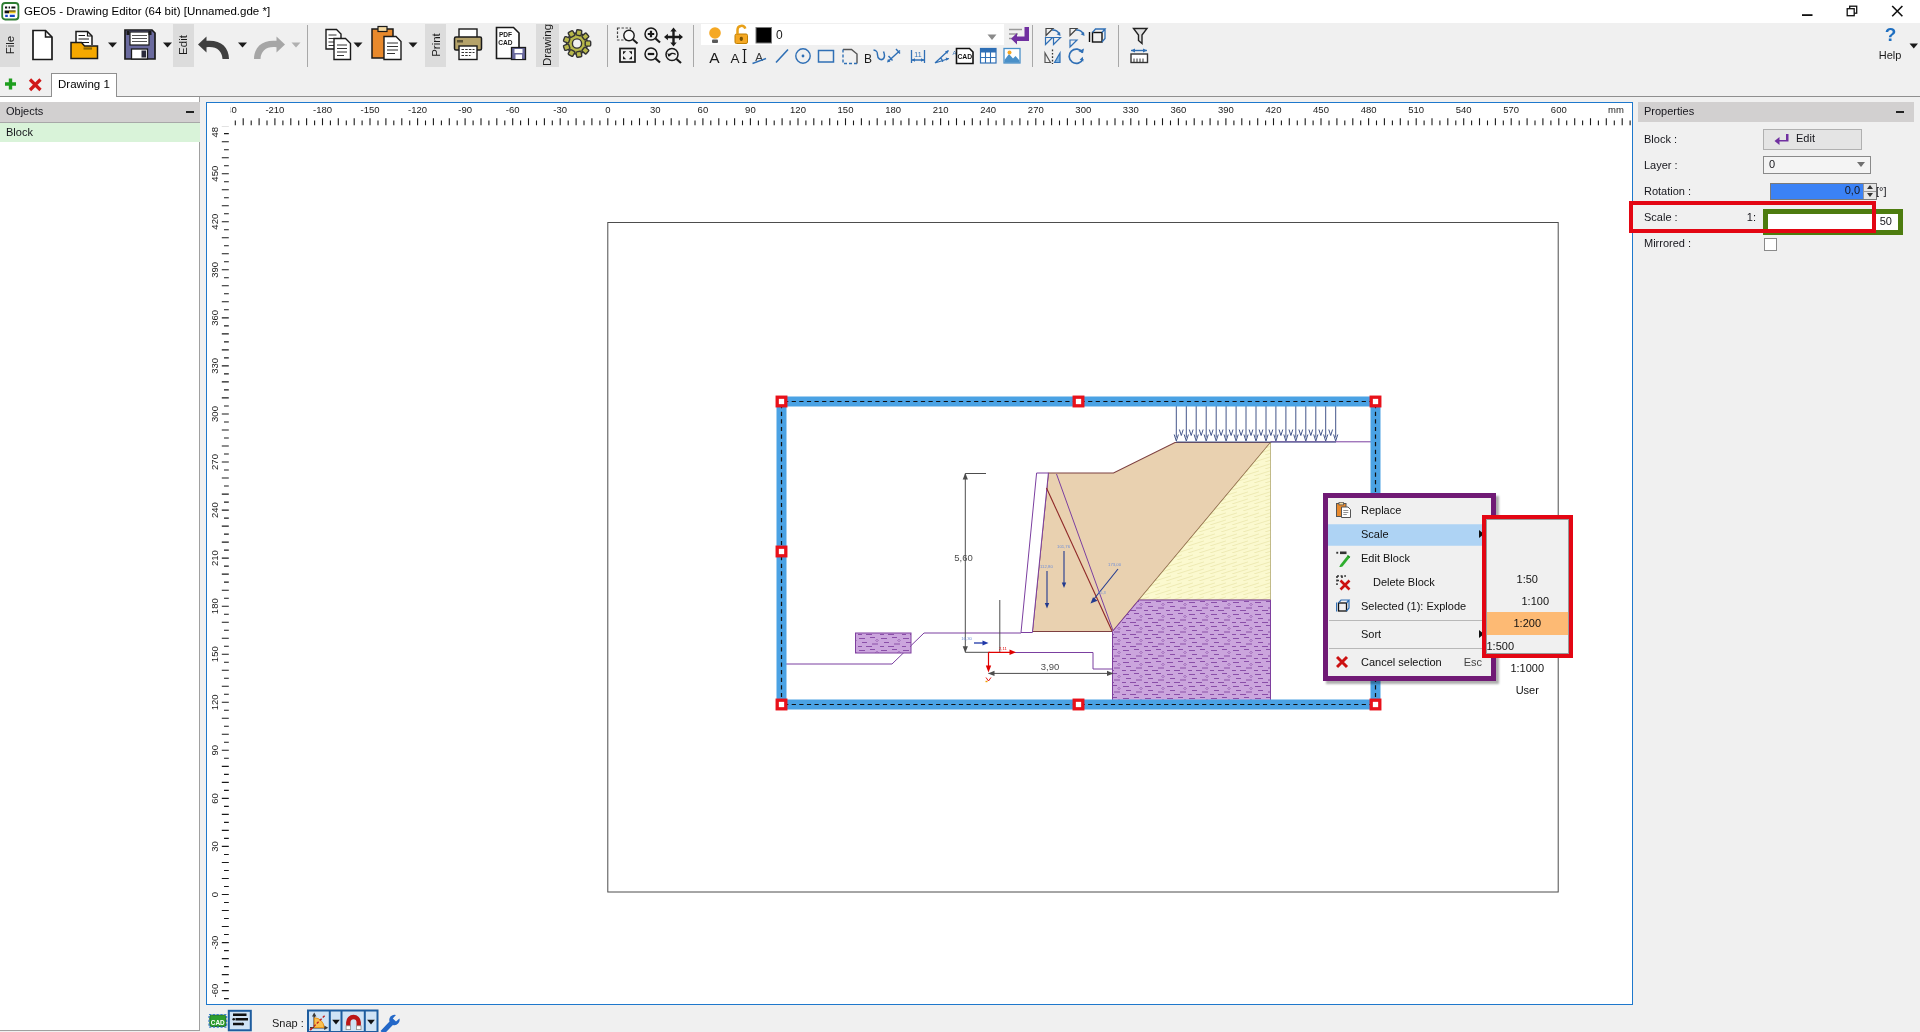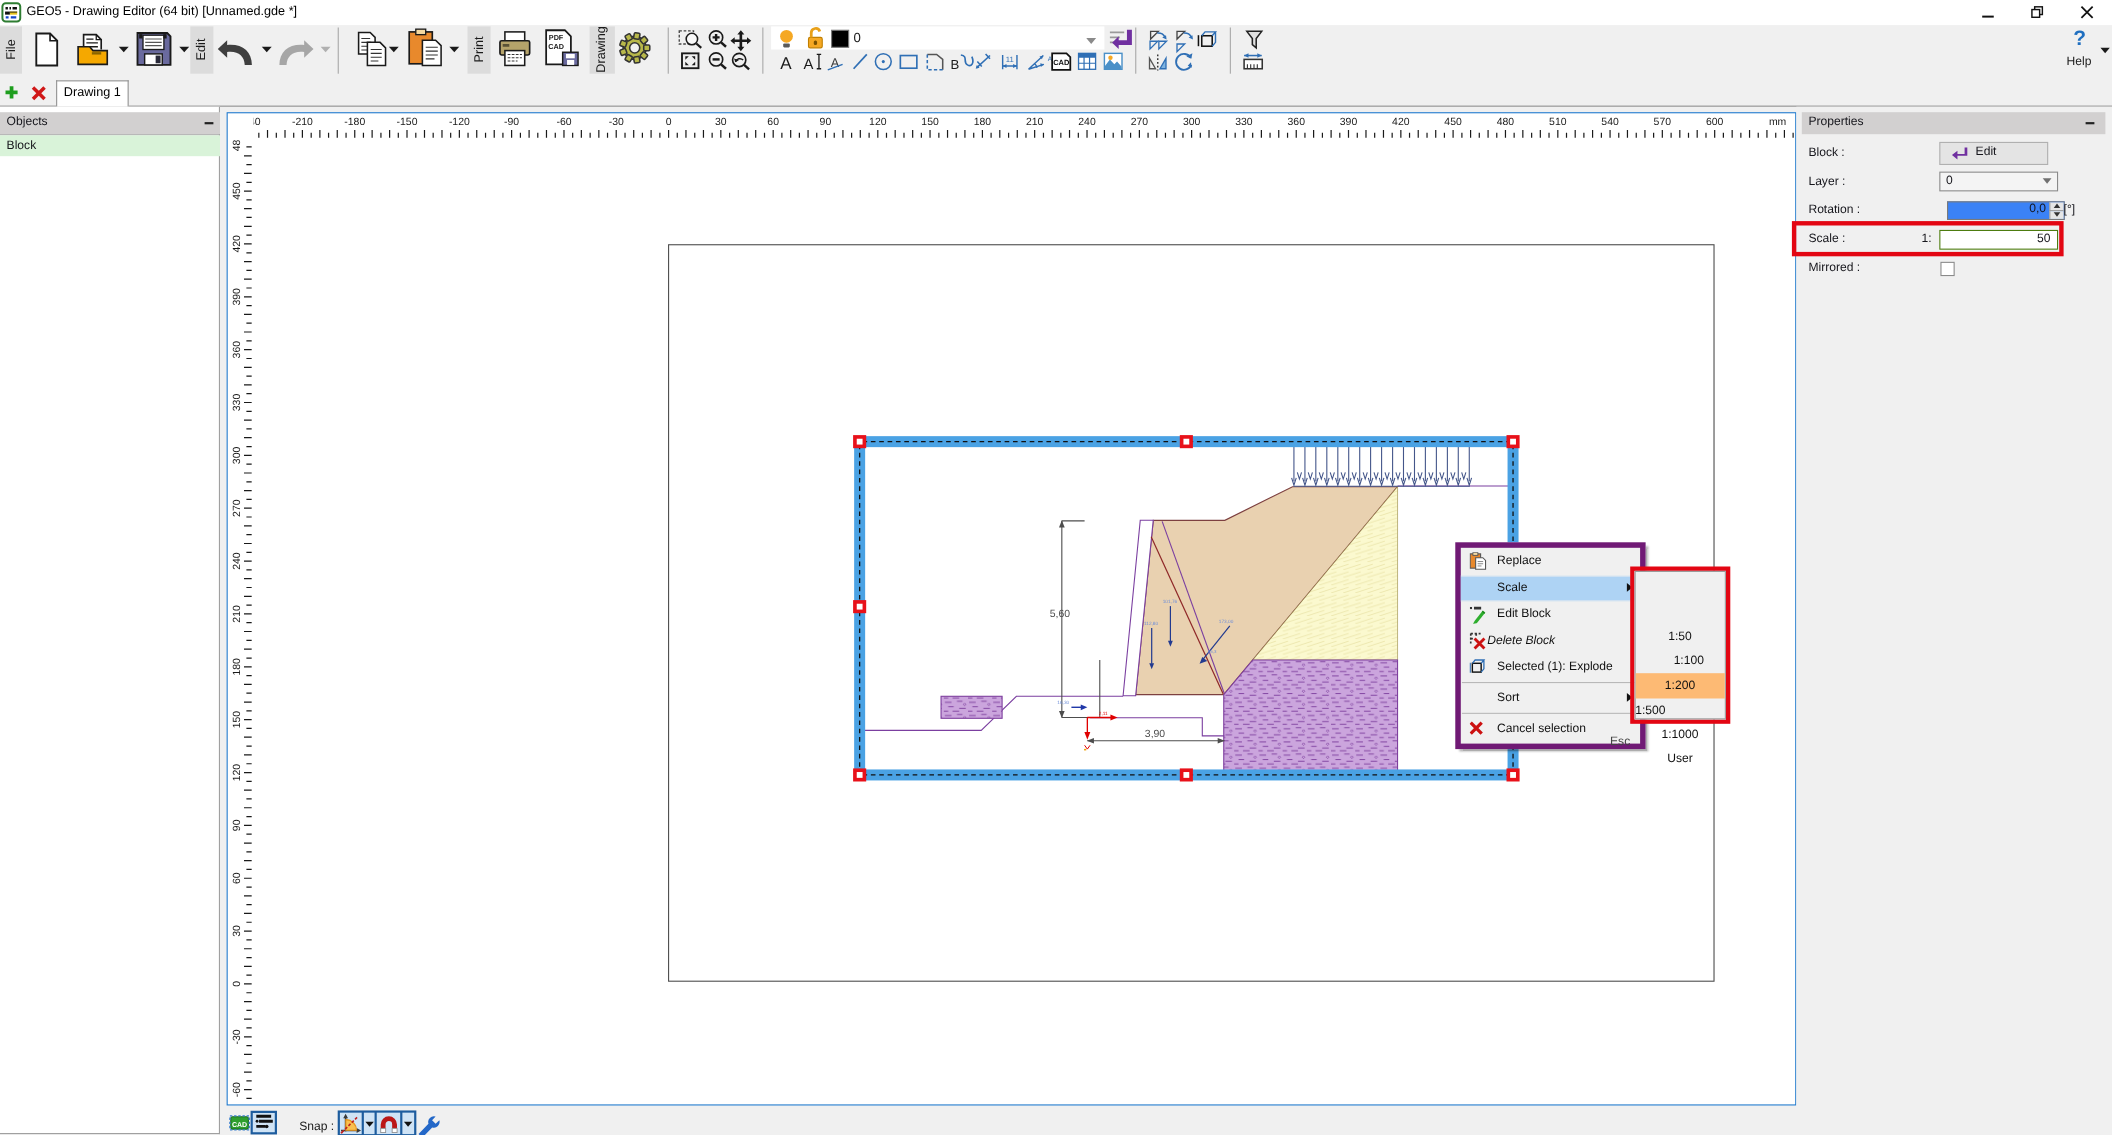--- a/index.html
+++ b/index.html
@@ -70,21 +70,21 @@
     <span style="position:absolute;right:16px;top:0.5px;color:#16161c;">0,0</span>
     <div style="position:absolute;right:0;top:0;width:12px;height:7.5px;background:#e6e6e6;border-left:1px solid #999;border-bottom:1px solid #999;">
       <span style="position:absolute;left:2.5px;top:1.5px;width:0;height:0;border-bottom:4px solid #333;border-left:3.2px solid transparent;border-right:3.2px solid transparent;"></span>
     </div>
     <div style="position:absolute;right:0;bottom:0;width:12px;height:7px;background:#e6e6e6;border-left:1px solid #999;">
       <span style="position:absolute;left:2.5px;top:1.5px;width:0;height:0;border-top:4px solid #333;border-left:3.2px solid transparent;border-right:3.2px solid transparent;"></span>
     </div>
   </div>
 <div style="position:absolute;left:1876px;top:184.5px;color:#16161c;">[°]</div>
 <div style="position:absolute;left:1738px;top:210.5px;width:18px;text-align:right;color:#16161c;">1:</div>
-<div style="position:absolute;left:1763px;top:208.5px;width:106px;height:16px;background:#fff;border:1px solid #4d7c0f;">
+<div style="position:absolute;left:1763px;top:208.5px;width:106px;height:16px;background:#fff;border:5px solid #4d7c0f;padding-left:24px;">
     <span style="position:absolute;right:6px;top:1px;color:#16161c;">50</span>
   </div>
 <div style="position:absolute;left:1764px;top:237.5px;width:11px;height:11px;background:#fff;border:1px solid #8a8a8a;"></div>
 
 <svg class="abs" style="left:0;top:0;z-index:5;" width="1920" height="1032" viewBox="0 0 1920 1032">
 <path d="M33,30.5 h12.5 l6.5,6.5 V59.5 H33 Z" fill="#ffffff" stroke="#1a1a1a" stroke-width="1.7"></path>
 <path d="M45.5,30.5 V37 H52" fill="none" stroke="#1a1a1a" stroke-width="1.5"></path>
 <path d="M76,45 V31.5 H87.5 l4.5,4.5 V45" fill="#ffffff" stroke="#1a1a1a" stroke-width="1.5"></path>
 <path d="M87.5,31.5V36H92" fill="none" stroke="#1a1a1a" stroke-width="1.2"></path>
 <path d="M78.5,35.5h6.5 M78.5,39h10.5 M78.5,42.5h10.5" stroke="#1a1a1a" stroke-width="1.2" fill="none"></path>
@@ -396,42 +396,42 @@
       </svg>Replace</div>
 <div style="position:relative;height:23.9px;line-height:23.9px;background:#aed3f4;box-shadow:inset 0 1.2px 0 #f0f0f0, inset 0 -1.2px 0 #f0f0f0;padding-left:33px;color:#111;">Scale<span style="position:absolute;right:7px;top:7.5px;width:0;height:0;border-left:5px solid #111;border-top:4px solid transparent;border-bottom:4px solid transparent;"></span></div>
 <div style="position:relative;height:23.9px;line-height:23.9px;padding-left:33px;color:#111;"><svg width="17" height="17" style="position:absolute;left:8px;top:3px;" viewBox="0 0 17 17">
         <g transform="translate(0,0)">
           <rect x="0.3" y="1.8" width="1.9" height="1.9" fill="#333"></rect>
           <path d="M4,2.8h6.5" stroke="#333" stroke-width="2.6"></path>
           <path d="M12,5 L4.5,14.5 L3,17.5 L6.5,16.5 L14.3,6.8 Z" fill="#2eae2e"></path>
           <path d="M11.5,5.8l2.3,1.8" stroke="#1a7a1a" stroke-width="1"></path>
         </g>
       </svg>Edit Block</div>
-<div style="position:relative;height:23.9px;line-height:23.9px;padding-left:24px;color:#111;font-style:italic;"><svg width="17" height="17" style="position:absolute;left:8px;top:3px;" viewBox="0 0 17 17">
+<div style="position:relative;height:23.9px;line-height:23.9px;padding-left:45px;color:#111;"><svg width="17" height="17" style="position:absolute;left:8px;top:3px;" viewBox="0 0 17 17">
         <g transform="translate(0,0)">
           <path d="M1,2h9 M1,2v9 M1,6.5h3 M6,2v3" stroke="#333" stroke-width="1.6" stroke-dasharray="2,1.6"></path>
           <path d="M4.5,6.5 L13.5,15.5 M13.5,6.5 L4.5,15.5" stroke="#cc1111" stroke-width="2.6"></path>
         </g>
       </svg>Delete Block</div>
 <div style="position:relative;height:23.9px;line-height:23.9px;padding-left:33px;color:#111;"><svg width="17" height="17" style="position:absolute;left:8px;top:3px;" viewBox="0 0 17 17">
         <g transform="translate(0,0)">
           <rect x="2.5" y="5" width="8" height="8" fill="none" stroke="#111" stroke-width="1.3"></rect>
           <path d="M2.5,5l2.5,-3h8l-2.5,3 M13,2v8l-2.5,3 M0.5,4.5v9" fill="none" stroke="#2f6fb5" stroke-width="1.2"></path>
         </g>
       </svg>Selected (1): Explode</div>
 <div style="height:4.3px;display:flex;align-items:center;">
       <div style="height:1px;background:#b8b8b8;width:100%;margin:0 1px;"></div>
     </div>
 <div style="position:relative;height:23.9px;line-height:23.9px;padding-left:33px;color:#111;">Sort<span style="position:absolute;right:7px;top:7.5px;width:0;height:0;border-left:5px solid #111;border-top:4px solid transparent;border-bottom:4px solid transparent;"></span></div>
 <div style="height:4.3px;display:flex;align-items:center;">
       <div style="height:1px;background:#b8b8b8;width:100%;margin:0 1px;"></div>
     </div>
 <div style="position:relative;height:23.9px;line-height:23.9px;padding-left:33px;color:#111;"><svg width="17" height="17" style="position:absolute;left:8px;top:3px;" viewBox="0 0 17 17">
         <path d="M1,3 l10,10 M11,3 l-10,10" stroke="#cc1111" stroke-width="3"></path>
-      </svg>Cancel selection<span style="position:absolute;right:9px;color:#444;margin-top:12px;">Esc</span></div>
+      </svg>Cancel selection<span style="position:absolute;right:9px;color:#444;">Esc</span></div>
 </div>
 <div style="position:absolute;left:1481.5px;top:514.5px;width:91.5px;height:143.5px;border:4.5px solid #e30613;z-index:21;box-sizing:border-box;">
 <div style="width:100%;height:100%;background:#f0f0f0;border:1px solid #9a9a9a;box-sizing:border-box;">
 <div style="height:22.4px;line-height:22.4px;text-align:center;color:#111;margin-top:48px;">1:50</div>
 <div style="height:22.4px;line-height:22.4px;text-align:center;color:#111;padding-left:16px;">1:100</div>
 <div style="height:22.4px;line-height:22.4px;text-align:center;background:#fdba74;color:#111;">1:200</div>
 <div style="height:22.4px;line-height:22.4px;color:#111;">1:500</div>
 <div style="height:22.4px;line-height:22.4px;text-align:center;color:#111;">1:1000</div>
 <div style="height:22.4px;line-height:22.4px;text-align:center;color:#111;">User</div>
 </div>

